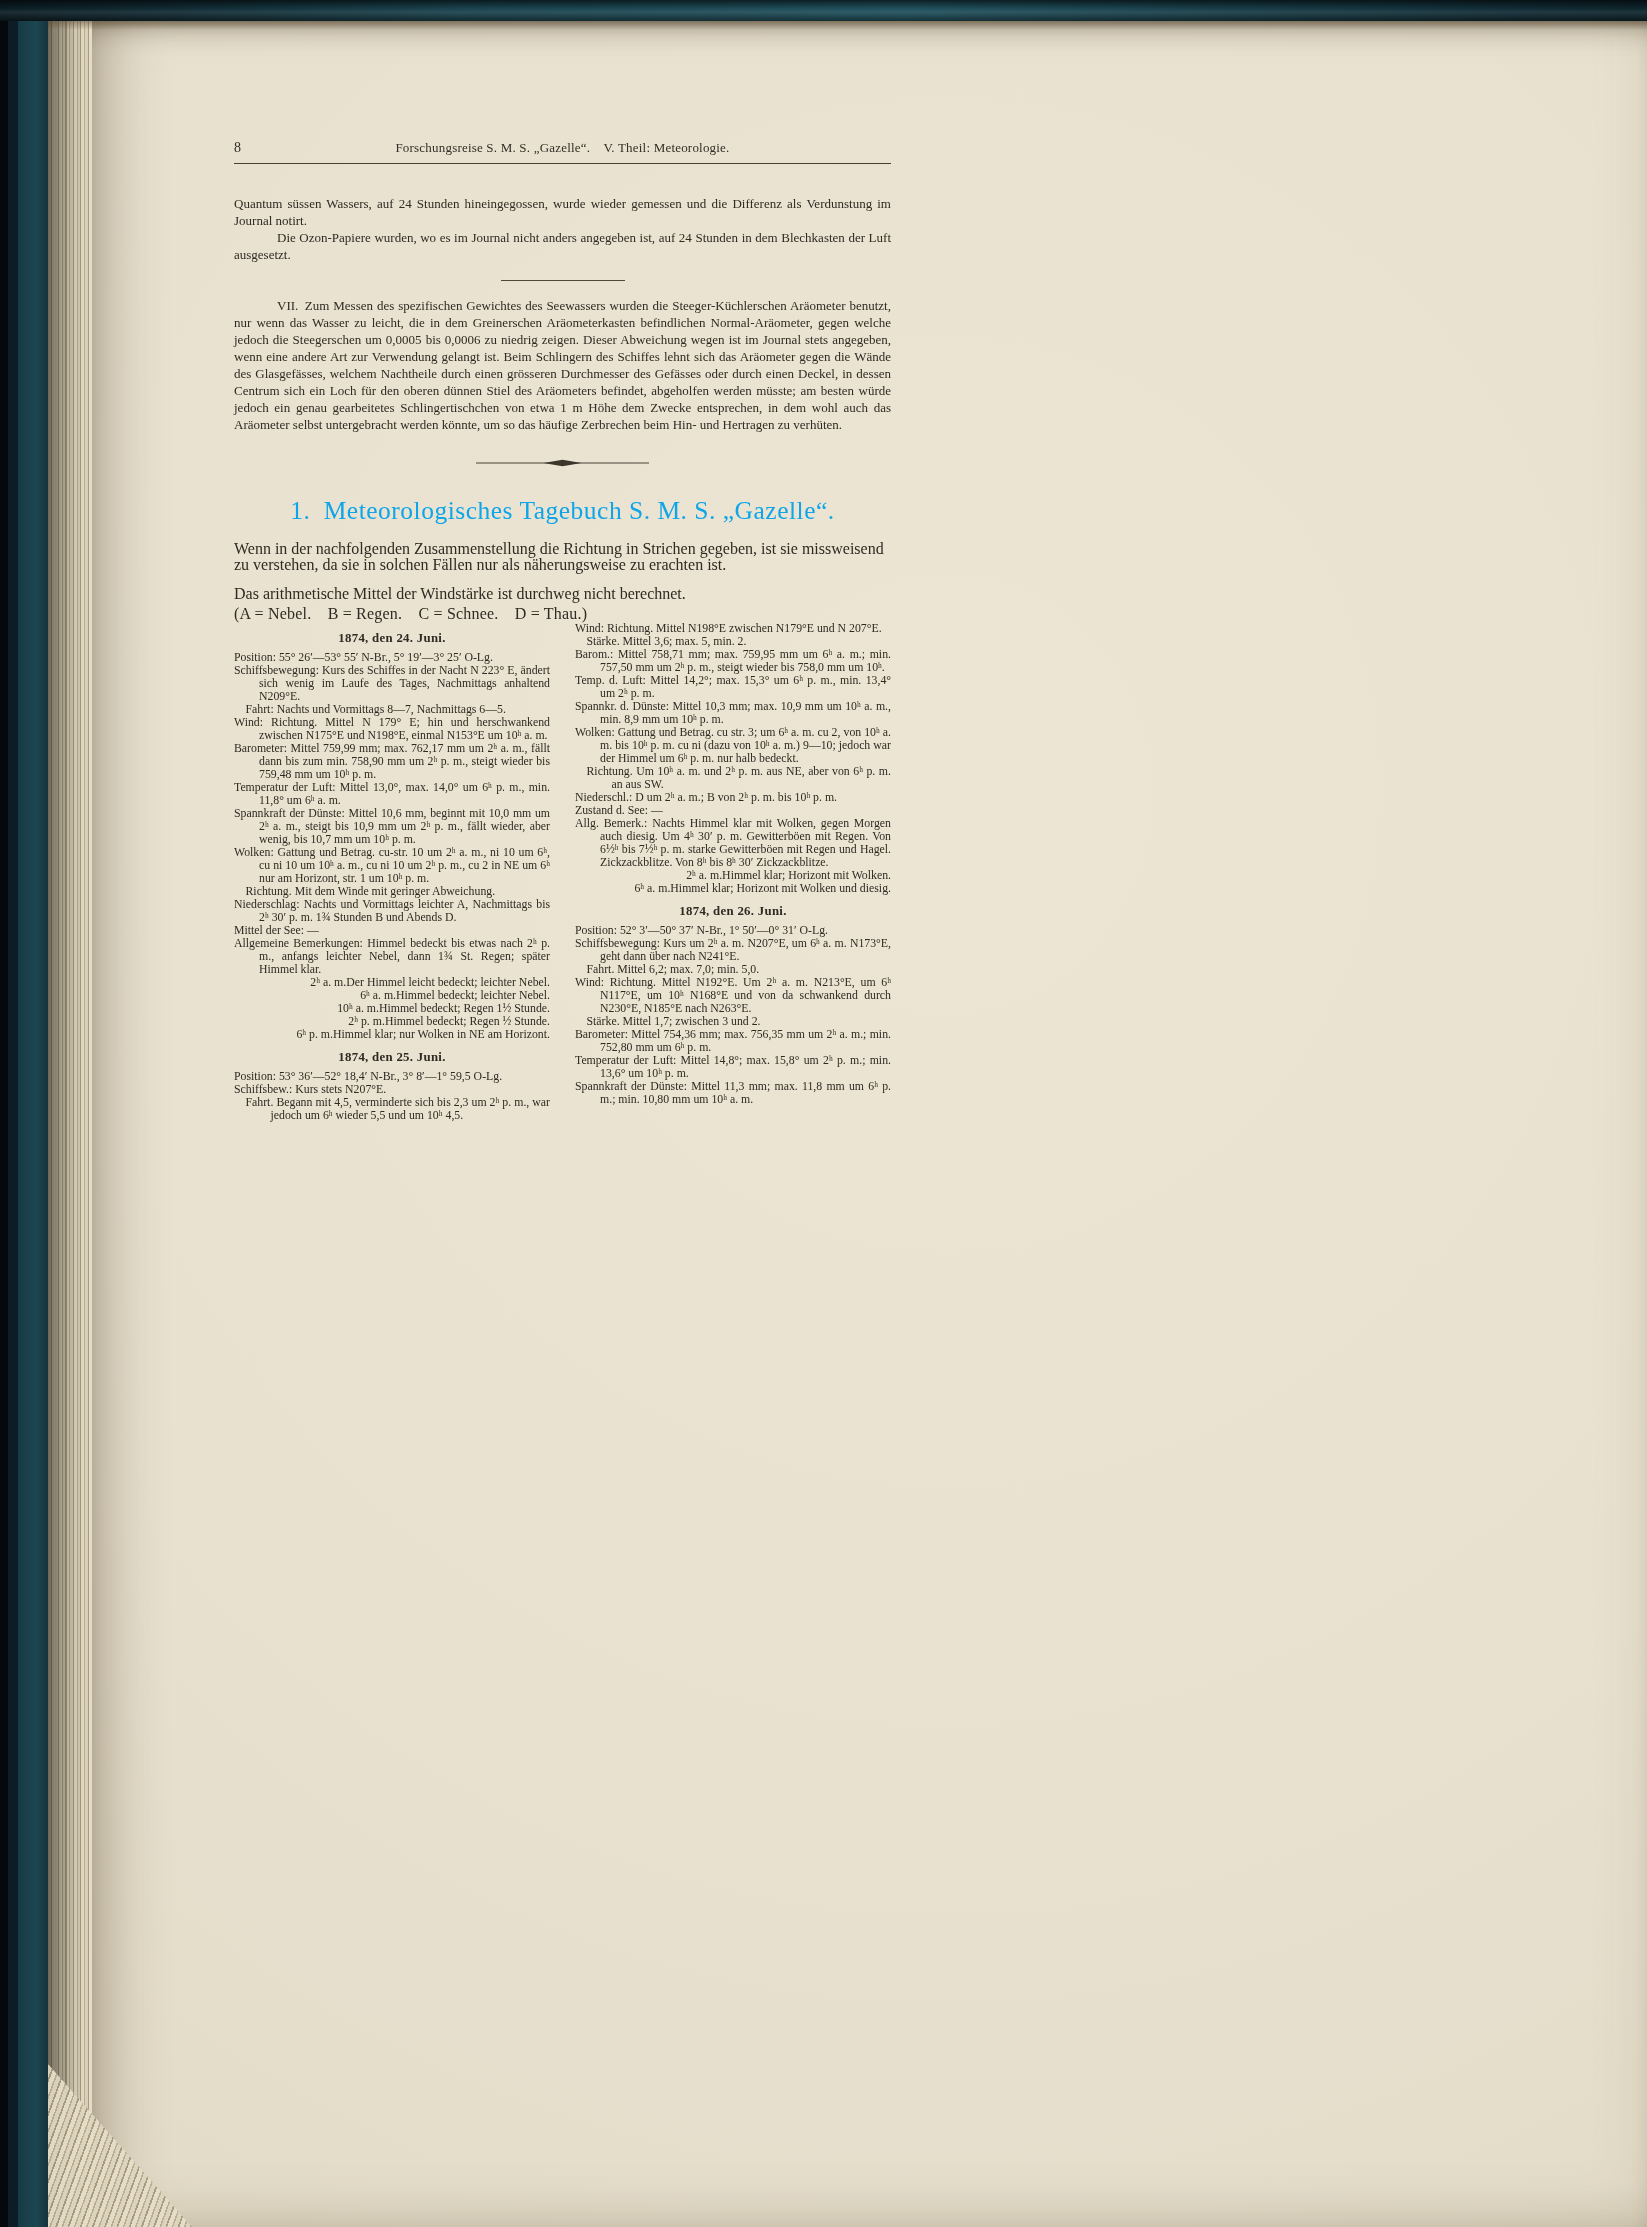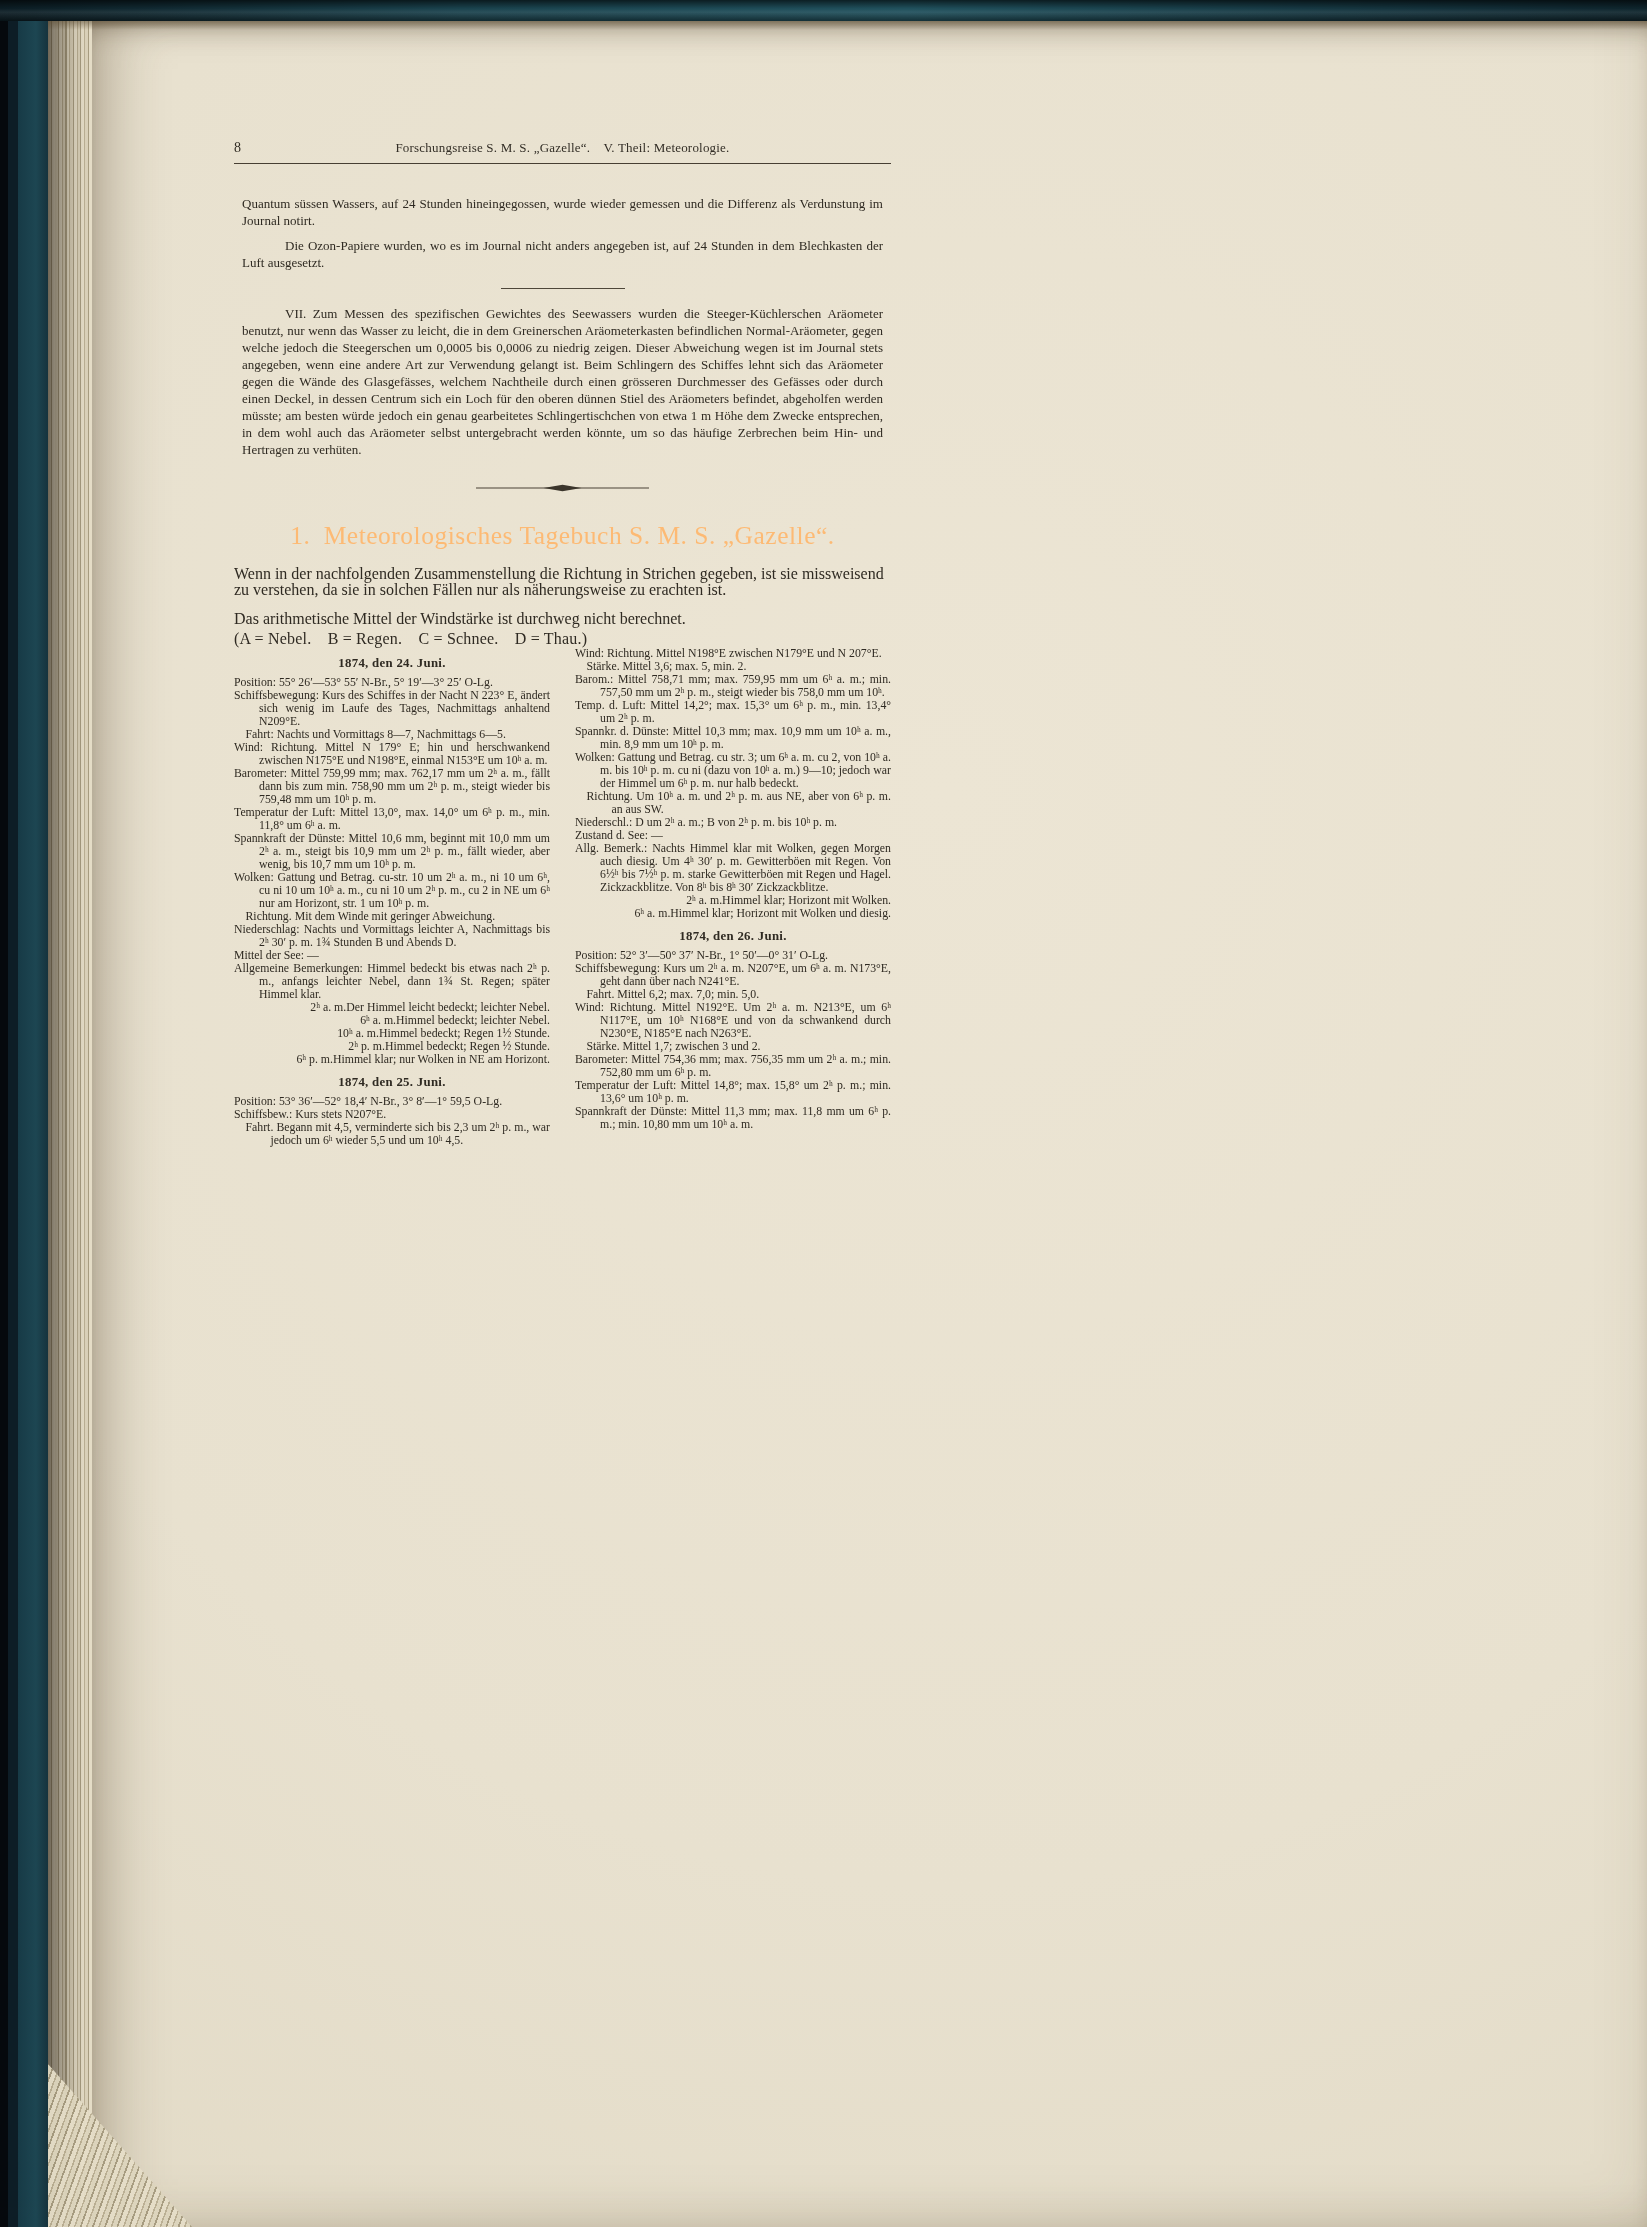--- a/index.html
+++ b/index.html
@@ -69,37 +69,37 @@
     left: 234px; top: 140px; width: 657px;
     color: #2f2a22;
   }
   .header-row { position: relative; height: 16.5px; font-size: 13px; color: #332e26; }
   .page-number { position: absolute; left: 0; top: 0; font-size: 14px; }
   .running-header { text-align: center; letter-spacing: 0.2px; }
   .header-rule { border: none; border-top: 1.4px solid #473f33; margin: 6.6px 0 0 0; }
 
   .front { margin-top: 31px; }
   .front-para {
-    margin: 8px;
+    margin: 0;
     font-size: 13px;
     line-height: 17px;
     text-align: justify;
   }
   .indent { text-indent: 43px; }
   .small-rule { width: 124px; border: none; border-top: 1.2px solid #4e473a; margin: 16.5px auto; }
 
   .divider { display: block; margin: 25px auto 0; width: 173px; height: 10px; }
 
   .section-title {
     margin: 28px 0 0 0;
     text-align: center;
     font-size: 25.5px;
     font-weight: 400;
     letter-spacing: 0.5px;
-    color: #fdba74;
+    color: #0ea5e9;
   }
   .notes {
     margin: 15px auto 0;
     text-align: left;
     font-size: 16px;
     line-height: 15.7px;
   }
   .note2 { margin-top: 13px; }
   .legend { margin-top: 5px; letter-spacing: 0.2px; }
 

